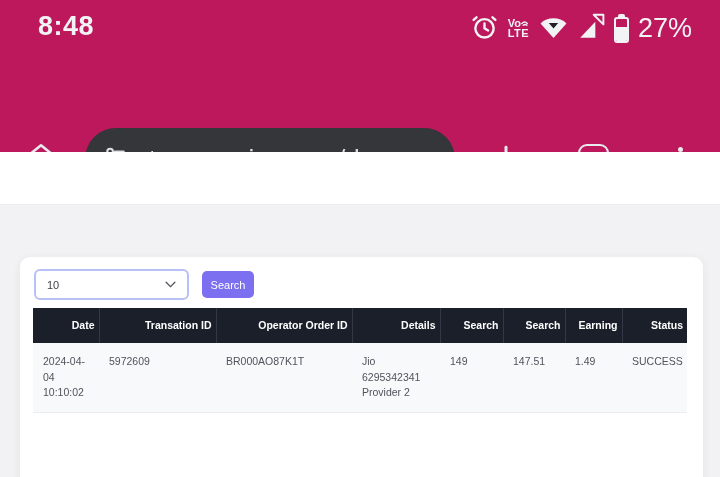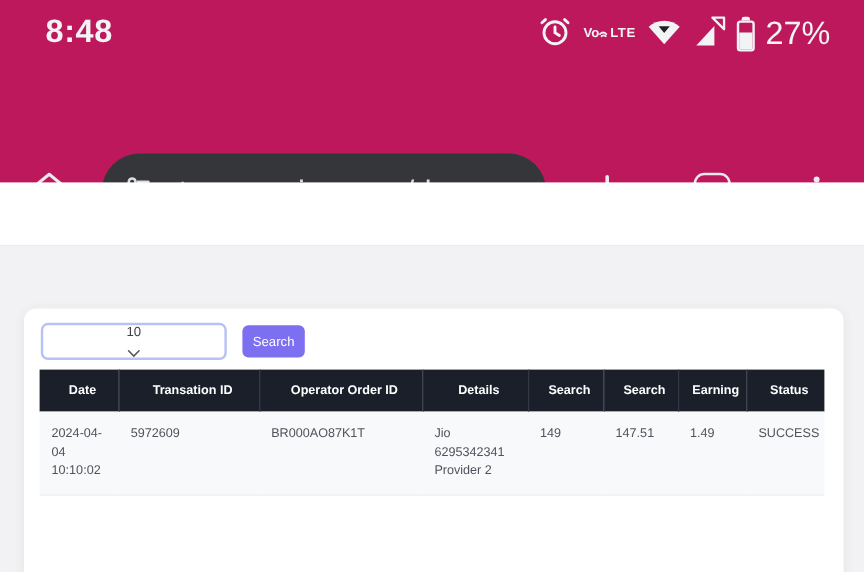--- a/index.html
+++ b/index.html
@@ -4,21 +4,21 @@
 <style>
   * { margin:0; padding:0; box-sizing:border-box; }
   html,body { width:720px; height:477px; overflow:hidden; background:#f2f2f4;
               font-family:"Liberation Sans", sans-serif; }
 
   
   #chrome { position:absolute; top:0; left:0; width:720px; height:164px; background:#be185d; }
   #statusbar { position:absolute; top:0; left:0; width:720px; height:56px; }
   .time { position:absolute; left:38px; top:11px; font-size:27px; font-weight:700; color:#f1f3f4; letter-spacing:.5px; }
   .sicons { position:absolute; right:28px; top:0; height:56px; display:flex; align-items:center; gap:9px; color:#f1f3f4; }
-  .volte { display:flex; align-items:flex-start; line-height:10px; font-weight:700; }
+  .volte { display:flex; flex-direction:column; align-items:flex-start; line-height:10px; font-weight:700; }
   .volte .t1 { font-size:11px; display:flex; align-items:flex-start; }
   .volte .t2 { font-size:11px; letter-spacing:.5px; }
   .battpct { font-size:27px; font-weight:400; letter-spacing:0; }
   .battery { position:relative; width:15px; height:29px; }
   .battery .tip { position:absolute; top:0; left:4px; width:7px; height:3px; background:#f1f3f4; border-radius:2px 2px 0 0; }
   .battery .body { position:absolute; top:3px; left:0; width:15px; height:26px; border:2px solid #f1f3f4; border-radius:3px; }
   .battery .fill { position:absolute; bottom:2px; left:2px; width:11px; height:14px; background:#f1f3f4; border-radius:0 0 1px 1px; }
 
   #navrow { position:absolute; top:56px; left:0; width:720px; height:96px; }
   .homeicon { position:absolute; left:24px; top:85px; }
@@ -48,28 +48,28 @@
   
   #titlebar { position:absolute; top:205px; left:0; width:720px; height:52px; }
   .pagetitle { position:absolute; left:20px; top:217px; font-size:16.5px; font-weight:700; color:#3b3b41; letter-spacing:.2px; }
   .breadcrumb { position:absolute; right:19px; top:221px; display:flex; align-items:center; gap:5px; font-size:9.5px; color:#8b8b92; }
 
   
   #card { position:absolute; left:20px; top:257px; width:683px; height:260px; background:#ffffff;
           border-radius:10px 10px 0 0; box-shadow:0 2px 10px rgba(60,60,80,.07); }
   .select { position:absolute; left:14px; top:12px; width:155px; height:31px; background:#fff;
             border:2px solid #b7c1f6; border-radius:6px; display:flex; align-items:center; justify-content:space-between;
-            padding:0 11px; font-size:11px; color:#3f3f46; cursor:pointer;flex-direction:column; }
+            padding:0 11px; font-size:11px; color:#3f3f46; cursor:pointer; }
   .searchbtn { position:absolute; left:182px; top:14px; width:52px; height:27px; background:#7c6ff0; border:none;
                border-radius:5px; color:#fff; font-size:11px; font-family:"Liberation Sans",sans-serif; cursor:pointer; }
 
   table { position:absolute; left:13px; top:51px; width:654px; border-collapse:collapse; table-layout:fixed; }
   col.c1{width:66px} col.c2{width:117px} col.c3{width:136px} col.c4{width:88px}
   col.c5{width:63px} col.c6{width:62px} col.c7{width:57px} col.c8{width:65px}
-  th { background:#1a1f2a; color:#fff; font-size:10.5px; font-weight:700; text-align:center;
+  th { background:#1a1f2a; color:#fff; font-size:10.5px; font-weight:700; text-align:right;
        padding:11px 4px 11px 10px; line-height:13px; white-space:nowrap; }
   th + th { border-left:1px solid #323845; }
   td { font-size:10.5px; color:#52525b; vertical-align:top; padding:11px 4px 11px 10px; line-height:15.5px;
        word-wrap:break-word; overflow-wrap:break-word; }
   tbody tr { border-bottom:1px solid #ececf0; }
   tbody tr:nth-child(odd) { background:#f8f9fb; }
 </style>
 </head>
 <body>
 

